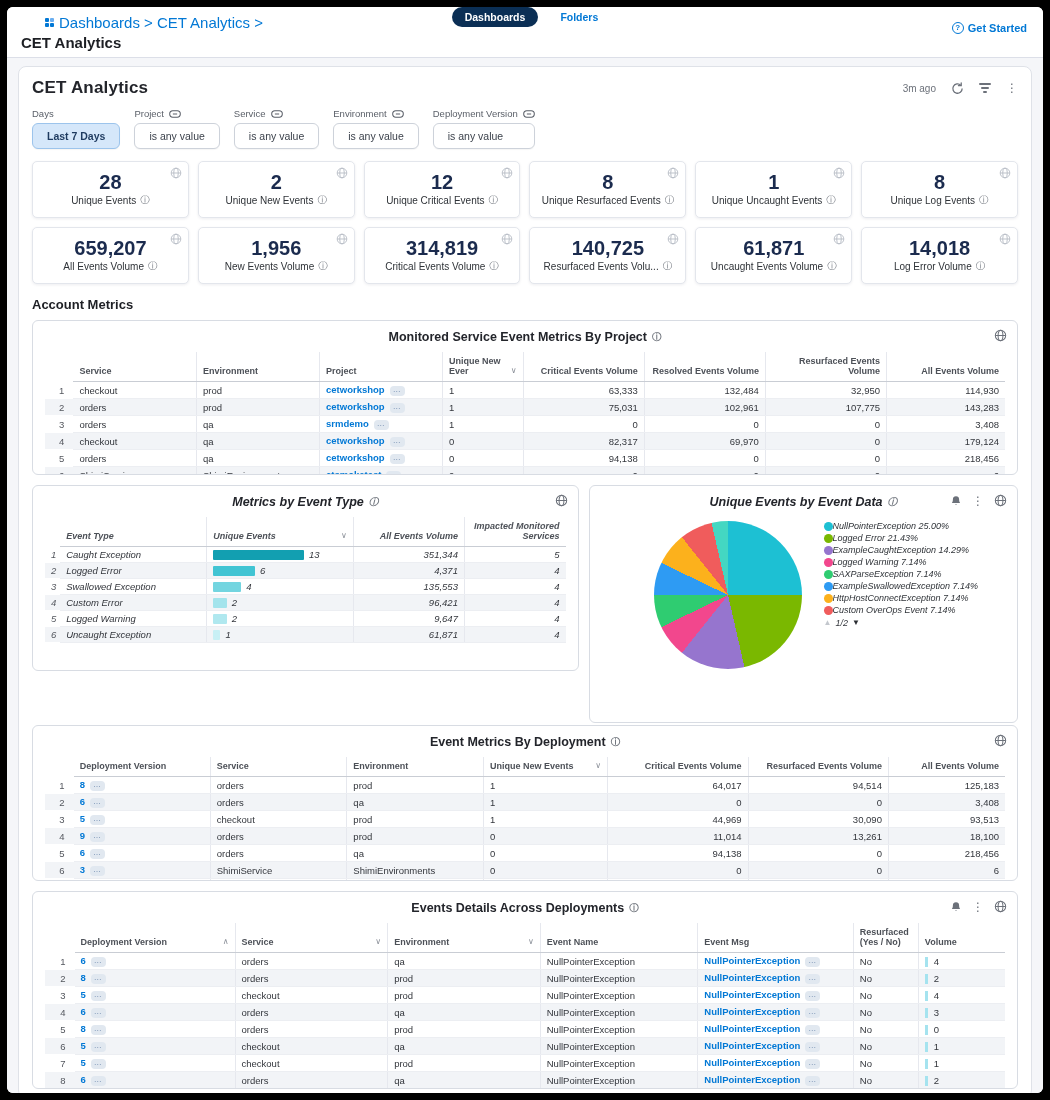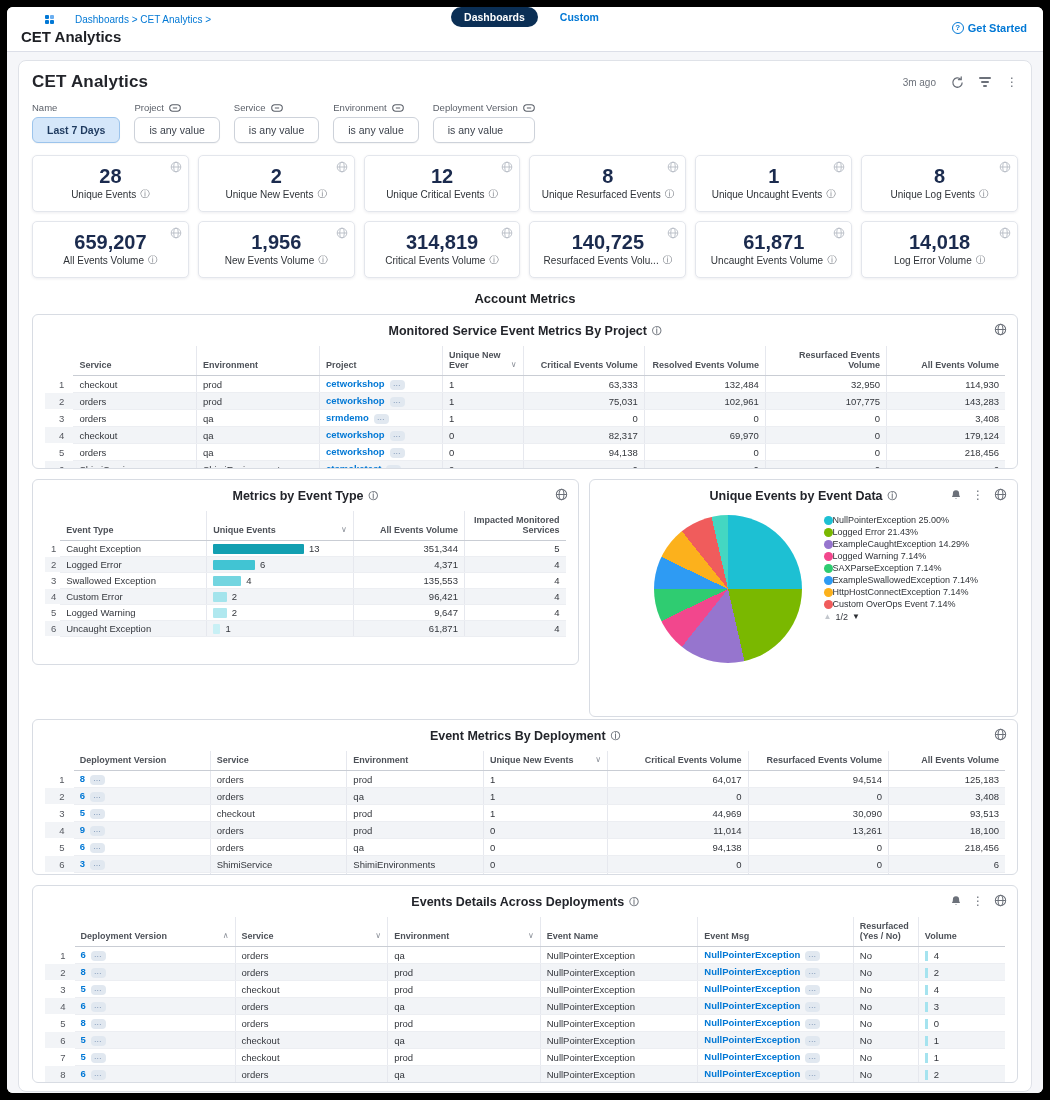--- a/index.html
+++ b/index.html
@@ -2,21 +2,21 @@
 <html><head>
 <meta charset="utf-8">
 <style>
   * { margin:0; padding:0; box-sizing:border-box; }
   html,body { width:1050px; height:1100px; }
   body { background:#000; padding:7px; font-family:"Liberation Sans","DejaVu Sans",sans-serif; }
   .page { background:#fff; width:100%; height:100%; border-radius:6px; overflow:hidden; display:flex; flex-direction:column; }
 
   
   .topbar { position:relative; padding:7px 14px 6px 14px; border-bottom:1px solid #dcdfe8; background:#fff; }
-  .crumb { display:flex; align-items:center; gap:21px; font-size:10px; color:#0278d5;padding-left:24px; }
+  .crumb { display:flex; align-items:center; gap:5px; font-size:15px; color:#0278d5;padding-left:24px; }
   .grid-ic { width:9px; height:9px; display:grid; grid-template-columns:4px 4px; grid-template-rows:4px 4px; gap:1px; }
   .grid-ic span { background:#0278d5; border-radius:1px; }
   .grid-ic span:nth-child(2){ background:#6aaef0; }
   .page-title { font-size:15px; font-weight:700; color:#1d1f24; margin-top:3px; }
   .center-tabs { position:absolute; left:0; right:0; top:0; display:flex; justify-content:center; align-items:center; gap:22px; pointer-events:none; }
   .center-tabs > * { pointer-events:auto; }
   .tab-pill { background:#0b2f55; color:#fff; font-size:10.5px; font-weight:700; padding:4px 13px; border-radius:13px; }
   .tab-plain { color:#0278d5; font-size:10.5px; font-weight:600; }
   .get-started { position:absolute; right:16px; top:15px; display:flex; align-items:center; gap:4px; color:#0278d5; font-size:11px; font-weight:600; }
   .qcircle { width:12px; height:12px; border:1.2px solid #0278d5; border-radius:50%; font-size:8px; line-height:10px; text-align:center; font-weight:700; }
@@ -43,21 +43,21 @@
 
   
   .cards { display:grid; grid-template-columns:repeat(6,1fr); gap:9px; margin-top:12px; }
   .card { position:relative; background:#fff; border:1px solid #e3e6ec; border-radius:5px; box-shadow:0 1px 3px rgba(20,30,60,.08); height:57px; display:flex; flex-direction:column; align-items:center; justify-content:center; gap:2px; }
   .card .num { font-size:20px; font-weight:700; color:#1b2b4e; line-height:20px; }
   .card .lbl { font-size:10px; color:#2f3338; display:flex; gap:4px; align-items:center; white-space:nowrap; }
   .card .globe { position:absolute; top:5px; right:6px; color:#b9bec7; }
   .info-ic { color:#72777f; font-size:9.5px; font-family:"DejaVu Sans",sans-serif; }
   .globe svg { display:block; }
 
-  .section-title { text-align:center; font-size:13px; font-weight:700; color:#1d1f24; margin:13px 0 8px 0; }
+  .section-title { text-align:left; font-size:13px; font-weight:700; color:#1d1f24; margin:13px 0 8px 0; }
 
   
   .tpanel { position:relative; background:#fff; border:1px solid #d8dce3; border-radius:6px; padding:9px 12px 6px 12px; overflow:hidden; }
   .tpanel .ttitle { text-align:center; font-size:12.5px; font-weight:700; color:#23252b; display:flex; justify-content:center; gap:5px; align-items:center; margin-bottom:8px; }
   .tpanel .corner { position:absolute; top:8px; right:10px; display:flex; gap:10px; align-items:center; color:#6c717a; }
   table { width:100%; border-collapse:collapse; table-layout:fixed; }
   th { font-size:9px; font-weight:700; color:#4d5158; text-align:left; padding:4px 6px 5px 6px; border-bottom:1px solid #c9cdd4; vertical-align:bottom; }
   th.r, td.r { text-align:right; }
   th .sort { float:right; color:#8a8f98; font-size:8px; font-weight:400; }
   th .sub { font-weight:700; display:block; }
@@ -65,21 +65,21 @@
   tbody tr:nth-child(even) td { background:#f2f4f7; }
   td.rn, th.rn { color:#54575e; text-align:right; padding-right:9px; border-bottom-color:transparent; }
   td.bl, th.bl { border-left:1px solid #e6e8ee; }
   .lnk { color:#0278d5; font-weight:600; }
   .pill { display:inline-block; background:#e1e8f0; color:#5c7ba3; border-radius:4px; font-size:8px; line-height:8px; padding:0 3px 2px 3px; margin-left:5px; vertical-align:1px; letter-spacing:1px; }
   .barwrap { display:flex; align-items:center; gap:5px; }
   .bar { height:10px; border-radius:1px; }
   .voltick { border-left:3px solid #a5e3ef; padding-left:6px; display:inline-block; line-height:10px; }
 
   .tworow { display:flex; gap:10px; margin-top:10px; }
-  .tworow .tpanel { margin-top:0; }
+  .tworow .tpanel { margin-top:0;font-style:italic; }
   .tp-left { width:56%; height:186px; }
   .tp-right { width:44%; height:238px; }
 
   
   .pie-area { display:flex; gap:22px; padding:4px 4px 0 52px; }
   .pie { width:148px; height:148px; border-radius:50%; flex:none; }
   .legend { font-size:9px; color:#2f3338; width:190px; }
   .leg-item { display:flex; gap:0; margin-bottom:1.5px; line-height:10.5px; }
   .dot { width:9px; height:9px; border-radius:50%; flex:none; margin-top:1px; }
   .leg-pg { margin-top:2px; font-size:9px; color:#33363c; display:flex; align-items:center; gap:4px; }
@@ -98,21 +98,21 @@
           <span></span>
           <span></span>
           <span></span>
           <span></span>
         </span>
       <span>Dashboards &gt; CET Analytics &gt;</span>
     </div>
     <div class="page-title">CET Analytics</div>
     <div class="center-tabs">
       <span class="tab-pill">Dashboards</span>
-      <span class="tab-plain">Custom</span>
+      <span class="tab-plain">Folders</span>
     </div>
     <div class="get-started">
       <span class="qcircle">?</span>
       <span>Get Started</span>
     </div>
   </div>
 
   <div class="canvas">
     <div class="panel">
 
@@ -129,21 +129,21 @@
               <i></i>
               <i></i>
             </span>
           <span class="kebab">⋮</span>
         </div>
       </div>
 
       <div class="filters">
           <div class="filt">
             <label>
-              <span>Name</span>
+              <span>Days</span>
             </label>
     <div class="chip hl">Last 7 Days</div>
           </div>
           <div class="filt">
             <label>
               <span>Project</span>
               <svg class="link-ic" viewBox="0 0 14 9" fill="none" stroke="#5a5f68" stroke-width="1.2">
                 <rect x="0.8" y="0.8" width="12.4" height="7.4" rx="3.7"></rect>
                 <line x1="4.5" y1="4.5" x2="9.5" y2="4.5"></line>
               </svg>

